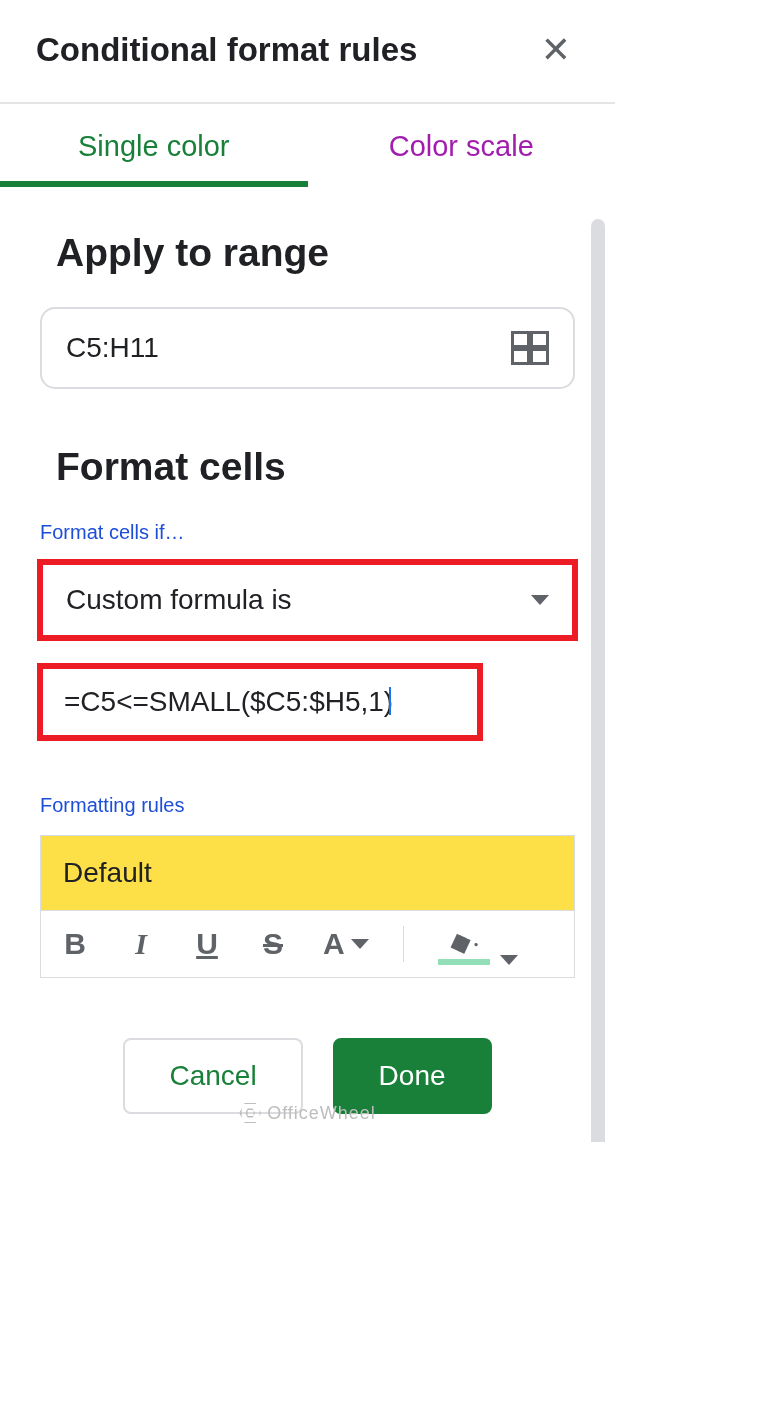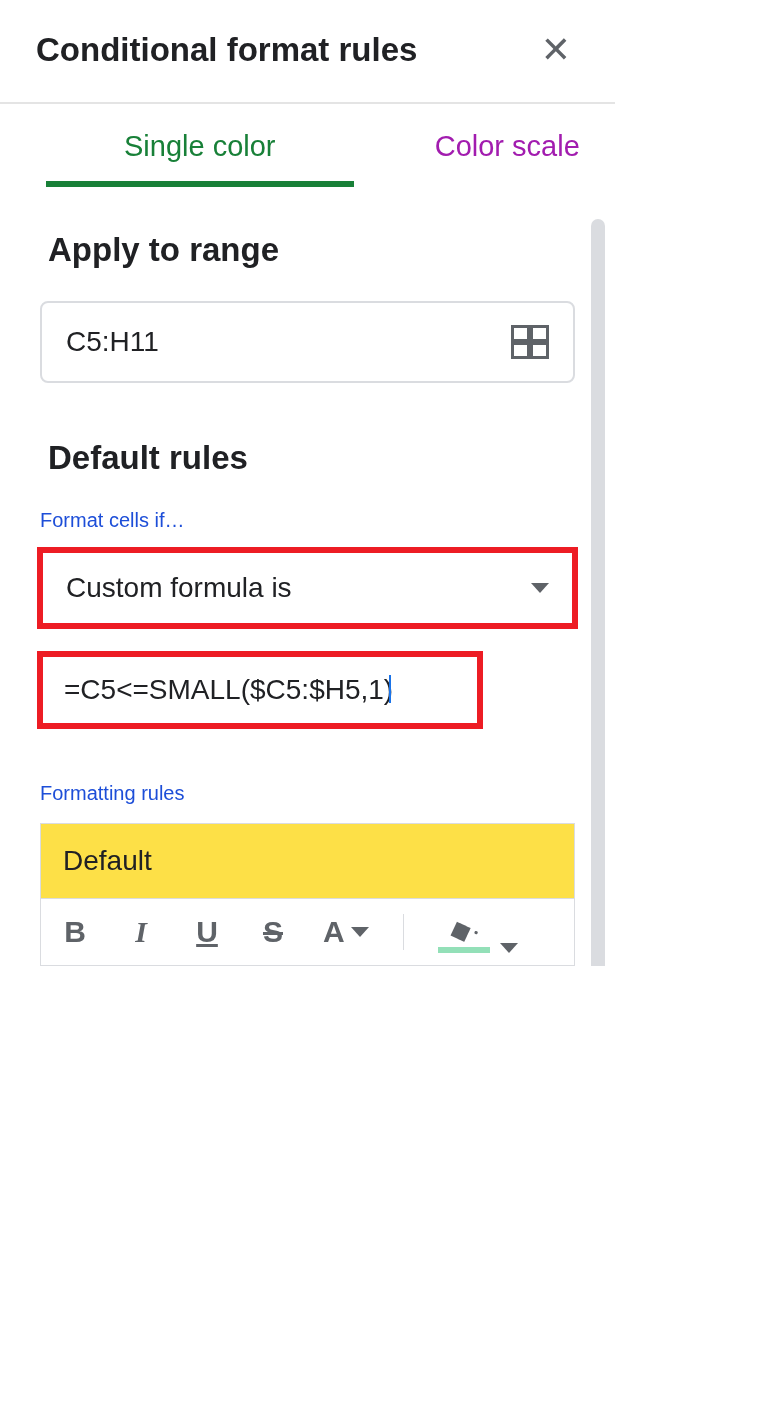--- a/index.html
+++ b/index.html
@@ -41,46 +41,45 @@
     flex: 0 0 50%;
     text-align: center;
     font-size: 29px;
     padding: 26px 0 18px 0;
     cursor: pointer;
   }
   .tab.active {
     color: #188038;
     border-bottom: 6px solid #188038;
     font-weight: 500;
-    margin-left: 46px;
   }
   .tab.inactive {
     color: #a21caf;
   }
   .scrollarea {
     position: relative;
     padding: 44px 40px 0 40px;
   }
   .scrollbar {
     position: absolute;
     right: 10px;
     top: 32px;
     width: 14px;
     height: 1034px;
     background: #dadce0;
     border-radius: 7px;
   }
   .section-heading {
-    font-size: 33px;
+    font-size: 39px;
     font-weight: 600;
-    margin: 0 0 32px 8px;
+    margin: 0 0 32px 16px;
   }
   .range-box {
     border: 2px solid #dadce0;
-    border-radius: 8px;
+    border-radius: 15px;
     padding: 22px 24px;
     display: flex;
     align-items: center;
     justify-content: space-between;
     font-size: 28px;
     margin-bottom: 56px;
   }
   .grid-icon {
     width: 38px;
     height: 34px;
@@ -260,21 +259,21 @@
     <div class="range-box">
       <span>C5:H11</span>
       <span class="grid-icon">
         <div></div>
           <div></div>
           <div></div>
           <div></div>
       </span>
     </div>
 
-    <h2 class="section-heading">Default rules</h2>
+    <h2 class="section-heading">Format cells</h2>
 
     <p class="sub-label">Format cells if…</p>
 
     <div class="dropdown highlight-red">
       <span>Custom formula is</span>
       <span class="caret-down"></span>
     </div>
 
     <div class="formula-box highlight-red">
       <span>=C5&lt;=SMALL($C5:$H5,1)</span><span class="cursor-bar"></span>
@@ -299,15 +298,27 @@
             <span>
               <span class="paint">◆.</span>
               <div class="fill-swatch"></div>
             </span>
             <span class="caret-down"></span>
           </span>
         </span>
       </div>
     </div>
 
+    <div class="footer">
+      <div class="btn btn-cancel">
+        <span>Cancel</span>
+      </div>
+      <div class="btn btn-done">
+        <span>Done</span>
+      </div>
+      <div class="watermark">
+        <span class="hex"></span>
+        <span>OfficeWheel</span>
+      </div>
+    </div>
 
   </div>
 </div>
 
 </body></html>

